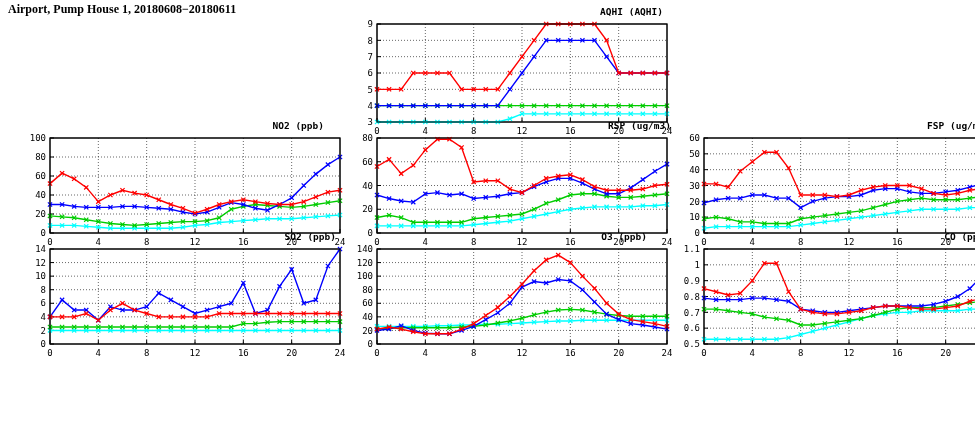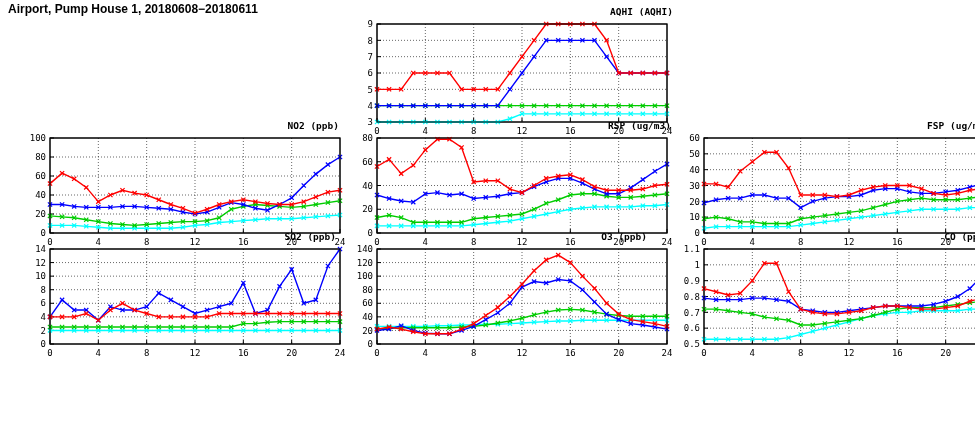--- a/index.html
+++ b/index.html
@@ -1,17 +1,17 @@
 <!DOCTYPE html>
 <html><head>
 <meta charset="utf-8">
 <style>
   html,body{margin:0;padding:0;background:#ffffff;}
   body{width:975px;height:447px;font-family:"DejaVu Sans Mono",monospace;color:#000;position:relative;overflow:hidden;}
-  #title{position:absolute;left:8px;top:2px;font-size:12px;font-weight:bold;letter-spacing:0px;font-family:Liberation Sans, sans-serif;}
+  #title{position:absolute;left:8px;top:2px;font-size:12px;font-weight:bold;letter-spacing:0px;font-family:Liberation Serif, serif;}
   .panel{position:absolute;}
   .panel-title{position:absolute;font-size:9.5px;font-weight:bold;font-family:"DejaVu Sans Mono",monospace;text-align:right;white-space:nowrap;}
   svg{display:block;}
   .ticklab{font-size:9px;font-family:"DejaVu Sans Mono",monospace;fill:#000;}
 </style>
 </head>
 <body>
 
 <div id="title">Airport, Pump House 1, 20180608−20180611</div>
 
@@ -156,21 +156,21 @@
         <path d="M235.32,3.90L239.52,8.10M235.32,8.10L239.52,3.90" stroke="#ff0000" stroke-width="1.2"></path>
         <path d="M247.40,3.90L251.60,8.10M247.40,8.10L251.60,3.90" stroke="#ff0000" stroke-width="1.2"></path>
         <path d="M259.48,20.23L263.68,24.43M259.48,24.43L263.68,20.23" stroke="#ff0000" stroke-width="1.2"></path>
         <path d="M271.57,52.90L275.77,57.10M271.57,57.10L275.77,52.90" stroke="#ff0000" stroke-width="1.2"></path>
         <path d="M283.65,52.90L287.85,57.10M283.65,57.10L287.85,52.90" stroke="#ff0000" stroke-width="1.2"></path>
         <path d="M295.73,52.90L299.93,57.10M295.73,57.10L299.93,52.90" stroke="#ff0000" stroke-width="1.2"></path>
         <path d="M307.82,52.90L312.02,57.10M307.82,57.10L312.02,52.90" stroke="#ff0000" stroke-width="1.2"></path>
         <path d="M319.90,52.90L324.10,57.10M319.90,57.10L324.10,52.90" stroke="#ff0000" stroke-width="1.2"></path>
         <rect x="32" y="6" width="290" height="98" fill="none" stroke="#000000" stroke-width="1"></rect>
       </svg>
-      <div class="panel-title" style="right: 0; top: -12px; margin-left: 27px;">AQHI (AQHI)</div>
+      <div class="panel-title" style="right: 10px; top: -12px; margin-left: 27px;">AQHI (AQHI)</div>
     </div>
     <div class="panel" style="left: 18px; top: 132px;">
       <svg width="328" height="117">
         <rect x="32" y="6" width="290" height="95" fill="#ffffff" stroke="#000000" stroke-width="1"></rect>
         <line x1="80.33333333333333" x2="80.33333333333333" y1="6" y2="101" stroke="#000" stroke-width="0.6" stroke-dasharray="1,2"></line>
         <line x1="128.66666666666666" x2="128.66666666666666" y1="6" y2="101" stroke="#000" stroke-width="0.6" stroke-dasharray="1,2"></line>
         <line x1="177" x2="177" y1="6" y2="101" stroke="#000" stroke-width="0.6" stroke-dasharray="1,2"></line>
         <line x1="225.33333333333331" x2="225.33333333333331" y1="6" y2="101" stroke="#000" stroke-width="0.6" stroke-dasharray="1,2"></line>
         <line x1="273.6666666666667" x2="273.6666666666667" y1="6" y2="101" stroke="#000" stroke-width="0.6" stroke-dasharray="1,2"></line>
         <line y1="82" y2="82" x1="32" x2="322" stroke="#000" stroke-width="0.6" stroke-dasharray="1,2"></line>
@@ -302,21 +302,21 @@
         <path d="M235.32,67.55L239.52,71.75M235.32,71.75L239.52,67.55" stroke="#ff0000" stroke-width="1.2"></path>
         <path d="M247.40,69.45L251.60,73.65M247.40,73.65L251.60,69.45" stroke="#ff0000" stroke-width="1.2"></path>
         <path d="M259.48,70.40L263.68,74.60M259.48,74.60L263.68,70.40" stroke="#ff0000" stroke-width="1.2"></path>
         <path d="M271.57,70.40L275.77,74.60M271.57,74.60L275.77,70.40" stroke="#ff0000" stroke-width="1.2"></path>
         <path d="M283.65,67.55L287.85,71.75M283.65,71.75L287.85,67.55" stroke="#ff0000" stroke-width="1.2"></path>
         <path d="M295.73,62.80L299.93,67.00M295.73,67.00L299.93,62.80" stroke="#ff0000" stroke-width="1.2"></path>
         <path d="M307.82,58.05L312.02,62.25M307.82,62.25L312.02,58.05" stroke="#ff0000" stroke-width="1.2"></path>
         <path d="M319.90,56.15L324.10,60.35M319.90,60.35L324.10,56.15" stroke="#ff0000" stroke-width="1.2"></path>
         <rect x="32" y="6" width="290" height="95" fill="none" stroke="#000000" stroke-width="1"></rect>
       </svg>
-      <div class="panel-title" style="right: 7px; top: -12px;">NO2 (ppb)</div>
+      <div class="panel-title" style="right: 22px; top: -12px;">NO2 (ppb)</div>
     </div>
     <div class="panel" style="left: 345px; top: 132px;">
       <svg width="328" height="117">
         <rect x="32" y="6" width="290" height="95" fill="#ffffff" stroke="#000000" stroke-width="1"></rect>
         <line x1="80.33333333333333" x2="80.33333333333333" y1="6" y2="101" stroke="#000" stroke-width="0.6" stroke-dasharray="1,2"></line>
         <line x1="128.66666666666666" x2="128.66666666666666" y1="6" y2="101" stroke="#000" stroke-width="0.6" stroke-dasharray="1,2"></line>
         <line x1="177" x2="177" y1="6" y2="101" stroke="#000" stroke-width="0.6" stroke-dasharray="1,2"></line>
         <line x1="225.33333333333331" x2="225.33333333333331" y1="6" y2="101" stroke="#000" stroke-width="0.6" stroke-dasharray="1,2"></line>
         <line x1="273.6666666666667" x2="273.6666666666667" y1="6" y2="101" stroke="#000" stroke-width="0.6" stroke-dasharray="1,2"></line>
         <line y1="77.25" y2="77.25" x1="32" x2="322" stroke="#000" stroke-width="0.6" stroke-dasharray="1,2"></line>

